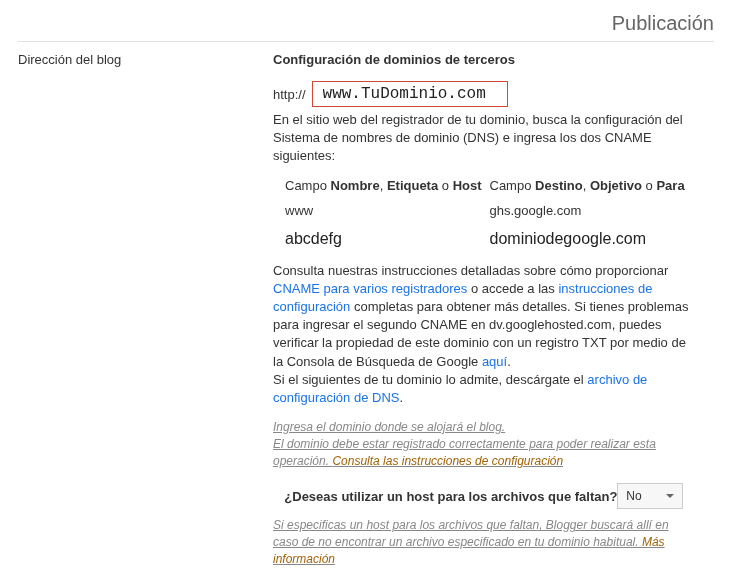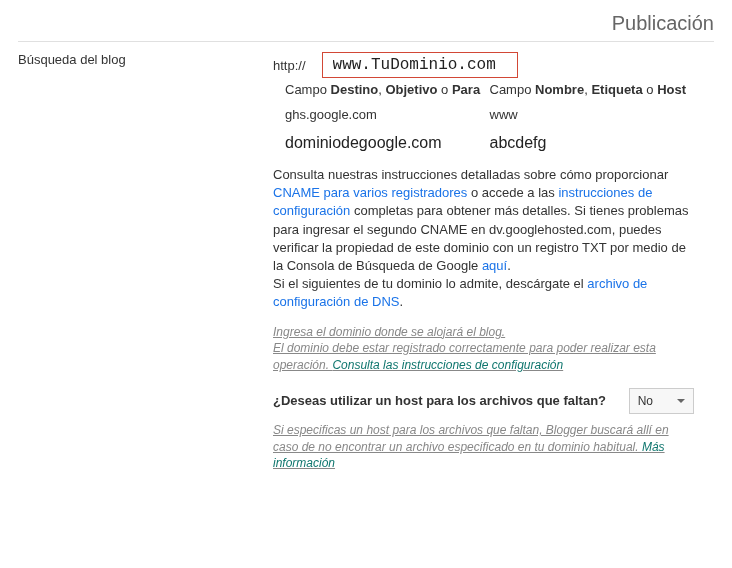--- a/index.html
+++ b/index.html
@@ -25,21 +25,21 @@
     .right-col { flex: 1; padding-right: 20px; }
     .section-heading {
       font-size: 13px;
       font-weight: bold;
       color: #333;
       margin-bottom: 14px;
     }
     .domain-row {
       display: flex;
       align-items: center;
-      gap: 16px;
+      gap: 6px;
       margin-bottom: 4px;
     }
     .protocol { font-size: 13px; color: #333; }
     .domain-input {
       border: 1px solid #d24836;
       padding: 3px 10px;
       font-size: 16px;
       font-family: Liberation Mono, monospace;
       width: 196px;
       color: #222;
@@ -54,25 +54,25 @@
     .cname-cell.big { font-size: 16px; color: #222; }
     .link { color: #1a73e8; text-decoration: none; cursor: pointer; margin-top: 14px; }
     .help-italic {
       font-style: italic;
       color: #888;
       font-size: 12px;
       line-height: 1.4;
       margin-bottom: 14px;
       text-decoration: underline;
     }
-    .help-italic .link { color: #0f766e; }
+    .help-italic .link { color: #a16207; }
     .question-row {
       display: flex;
       align-items: center;
-      justify-content: space-between;
+      justify-content: center;
       margin-bottom: 8px;
     }
     .question { font-weight: bold; font-size: 13px; }
     .select-box {
       border: 1px solid #ccc;
       background: #f7f7f7;
       padding: 5px 8px;
       display: flex;
       align-items: center;
       gap: 24px;
@@ -89,48 +89,50 @@
   </style>
 </head>
 <body>
 
 <div class="container">
   <div class="page-title">Publicación</div>
   <div class="divider"></div>
 
   <div class="columns">
     <div class="left-col">
-      <div class="left-label">Búsqueda del blog</div>
+      <div class="left-label">Dirección del blog</div>
     </div>
 
     <div class="right-col">
+      <div class="section-heading">Configuración de dominios de terceros</div>
 
       <div class="domain-row">
         <span class="protocol">http://</span>
         <input class="domain-input" type="text" value="www.TuDominio.com" style="">
       </div>
 
 
+      <div class="info-text">En el sitio web del registrador de tu dominio, busca la configuración del Sistema de nombres de dominio (DNS) e ingresa los dos CNAME siguientes:</div>
 
       <div class="cname-table">
         <div class="cname-headers">
           <div class="cname-col">
-            <span>Campo </span><b>Destino</b><span>, </span><b>Objetivo</b><span> o </span><b>Para</b>
+            <span>Campo </span><b>Nombre</b><span>, </span><b>Etiqueta</b><span> o </span><b>Host</b>
           </div>
           <div class="cname-col">
-            <span>Campo </span><b>Nombre</b><span>, </span><b>Etiqueta</b><span> o </span><b>Host</b>
+            <span>Campo </span><b>Destino</b><span>, </span><b>Objetivo</b><span> o </span><b>Para</b>
           </div>
         </div>
         <div class="cname-row">
+          <div class="cname-cell">www</div>
           <div class="cname-cell">ghs.google.com</div>
-          <div class="cname-cell">www</div>
         </div>
         <div class="cname-row">
+          <div class="cname-cell big">abcdefg</div>
           <div class="cname-cell big">dominiodegoogle.com</div>
-          <div class="cname-cell big">abcdefg</div>
         </div>
       </div>
 
       <div class="info-text">
         <span>Consulta nuestras instrucciones detalladas sobre cómo proporcionar </span><a class="link">CNAME para varios registradores</a><span> o accede a las </span><a class="link">instrucciones de configuración</a><span> completas para obtener más detalles. Si tienes problemas para ingresar el segundo CNAME en dv.googlehosted.com, puedes verificar la propiedad de este dominio con un registro TXT por medio de la Consola de Búsqueda de Google </span><a class="link">aquí</a><span>.</span><br>
         <span>Si el siguientes de tu dominio lo admite, descárgate el </span><a class="link">archivo de configuración de DNS</a><span>.</span>
       </div>
 
       <div class="help-italic">
         <span>Ingresa el dominio donde se alojará el blog.</span><br>

